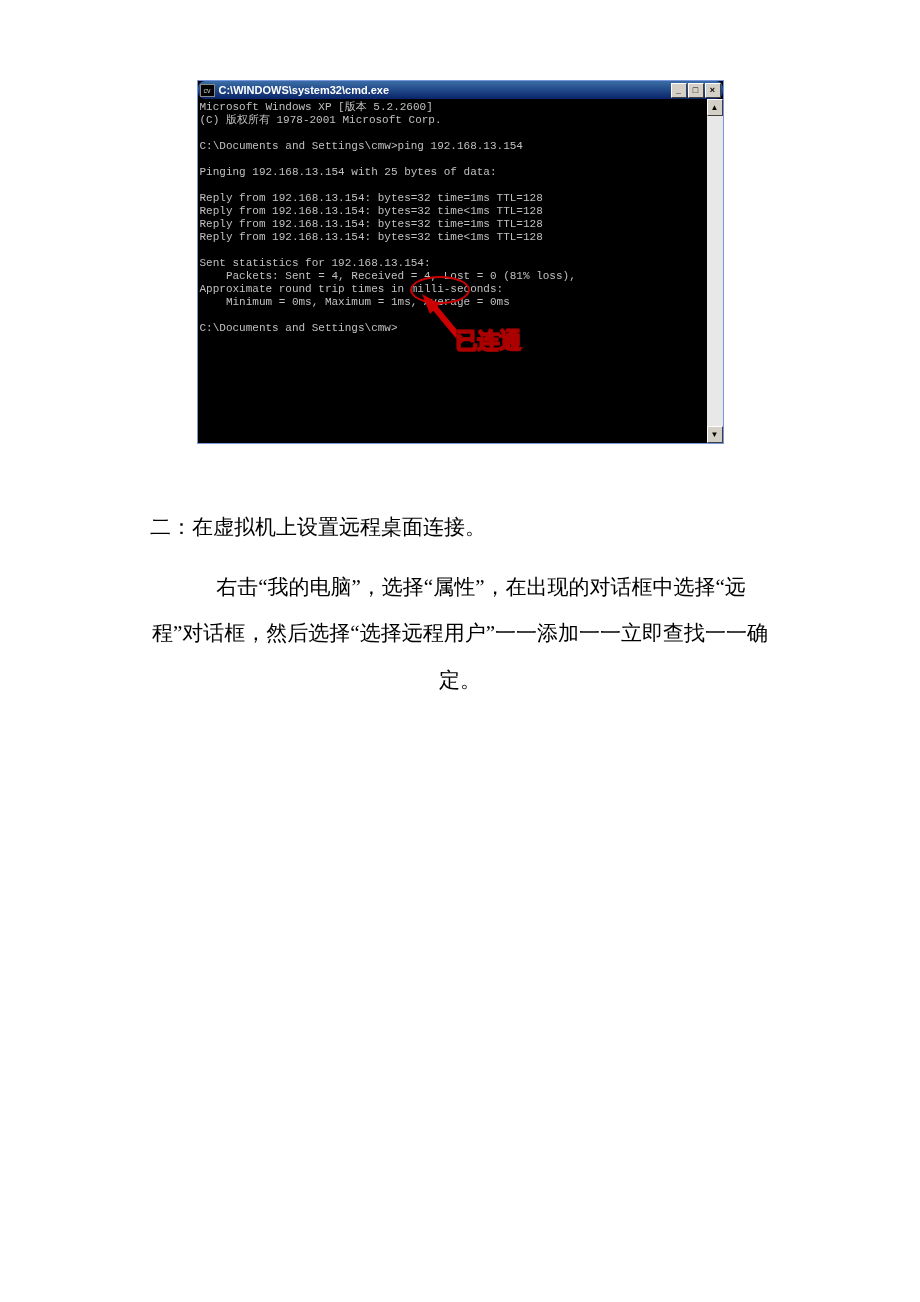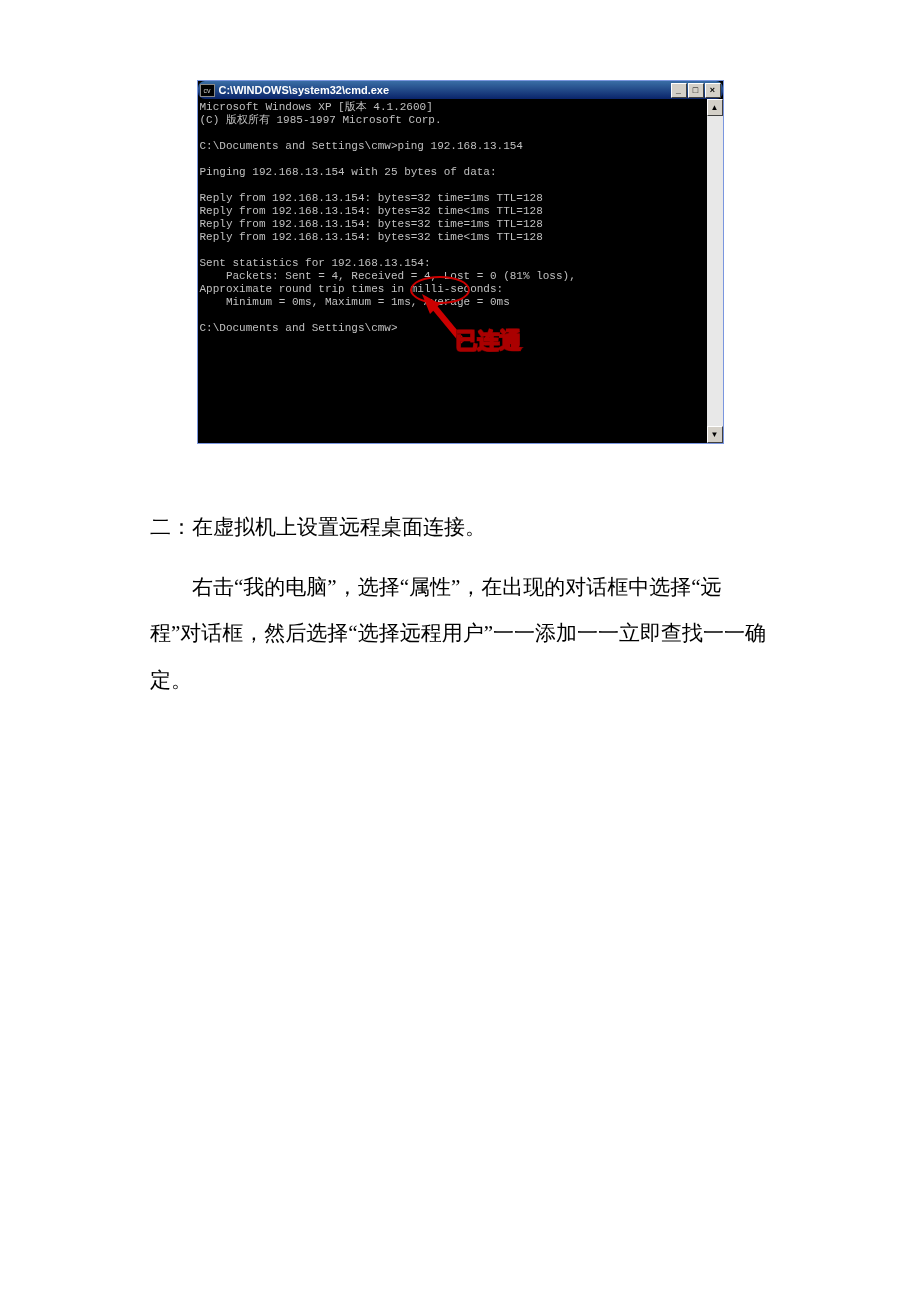--- a/index.html
+++ b/index.html
@@ -128,42 +128,43 @@
   .doc-text {
     font-size: 21px;
     line-height: 2.2;
     color: #000;
   }
   .doc-heading {
     margin-bottom: 14px;
   }
   .doc-para {
     text-indent: 2em;
+    text-align: center;
   }
 </style>
 </head>
 <body>
 
 <div class="page">
 
   <div class="cmd-window">
     <div class="titlebar">
       <div class="titlebar-left">
         <span class="cmd-icon">cv</span>
         <span class="titlebar-title-white">C:\WINDOWS\system32\cmd.exe</span>
       </div>
       <div class="win-buttons">
         <div class="win-btn">_</div>
         <div class="win-btn">□</div>
         <div class="win-btn">×</div>
       </div>
     </div>
     <div class="cmd-body-wrap">
-      <div class="cmd-body"><span>Microsoft Windows XP [版本 4.1.2600]</span>
-<span>(C) 版权所有 1985-1997 Microsoft Corp.</span>
+      <div class="cmd-body"><span>Microsoft Windows XP [版本 5.2.2600]</span>
+<span>(C) 版权所有 1978-2001 Microsoft Corp.</span>
 <span></span>
 <span>C:\Documents and Settings\cmw&gt;ping 192.168.13.154</span>
 <span></span>
 <span>Pinging 192.168.13.154 with 25 bytes of data:</span>
 <span></span>
 <span>Reply from 192.168.13.154: bytes=32 time=1ms TTL=128</span>
 <span>Reply from 192.168.13.154: bytes=32 time&lt;1ms TTL=128</span>
 <span>Reply from 192.168.13.154: bytes=32 time=1ms TTL=128</span>
 <span>Reply from 192.168.13.154: bytes=32 time&lt;1ms TTL=128</span>
 <span></span>

